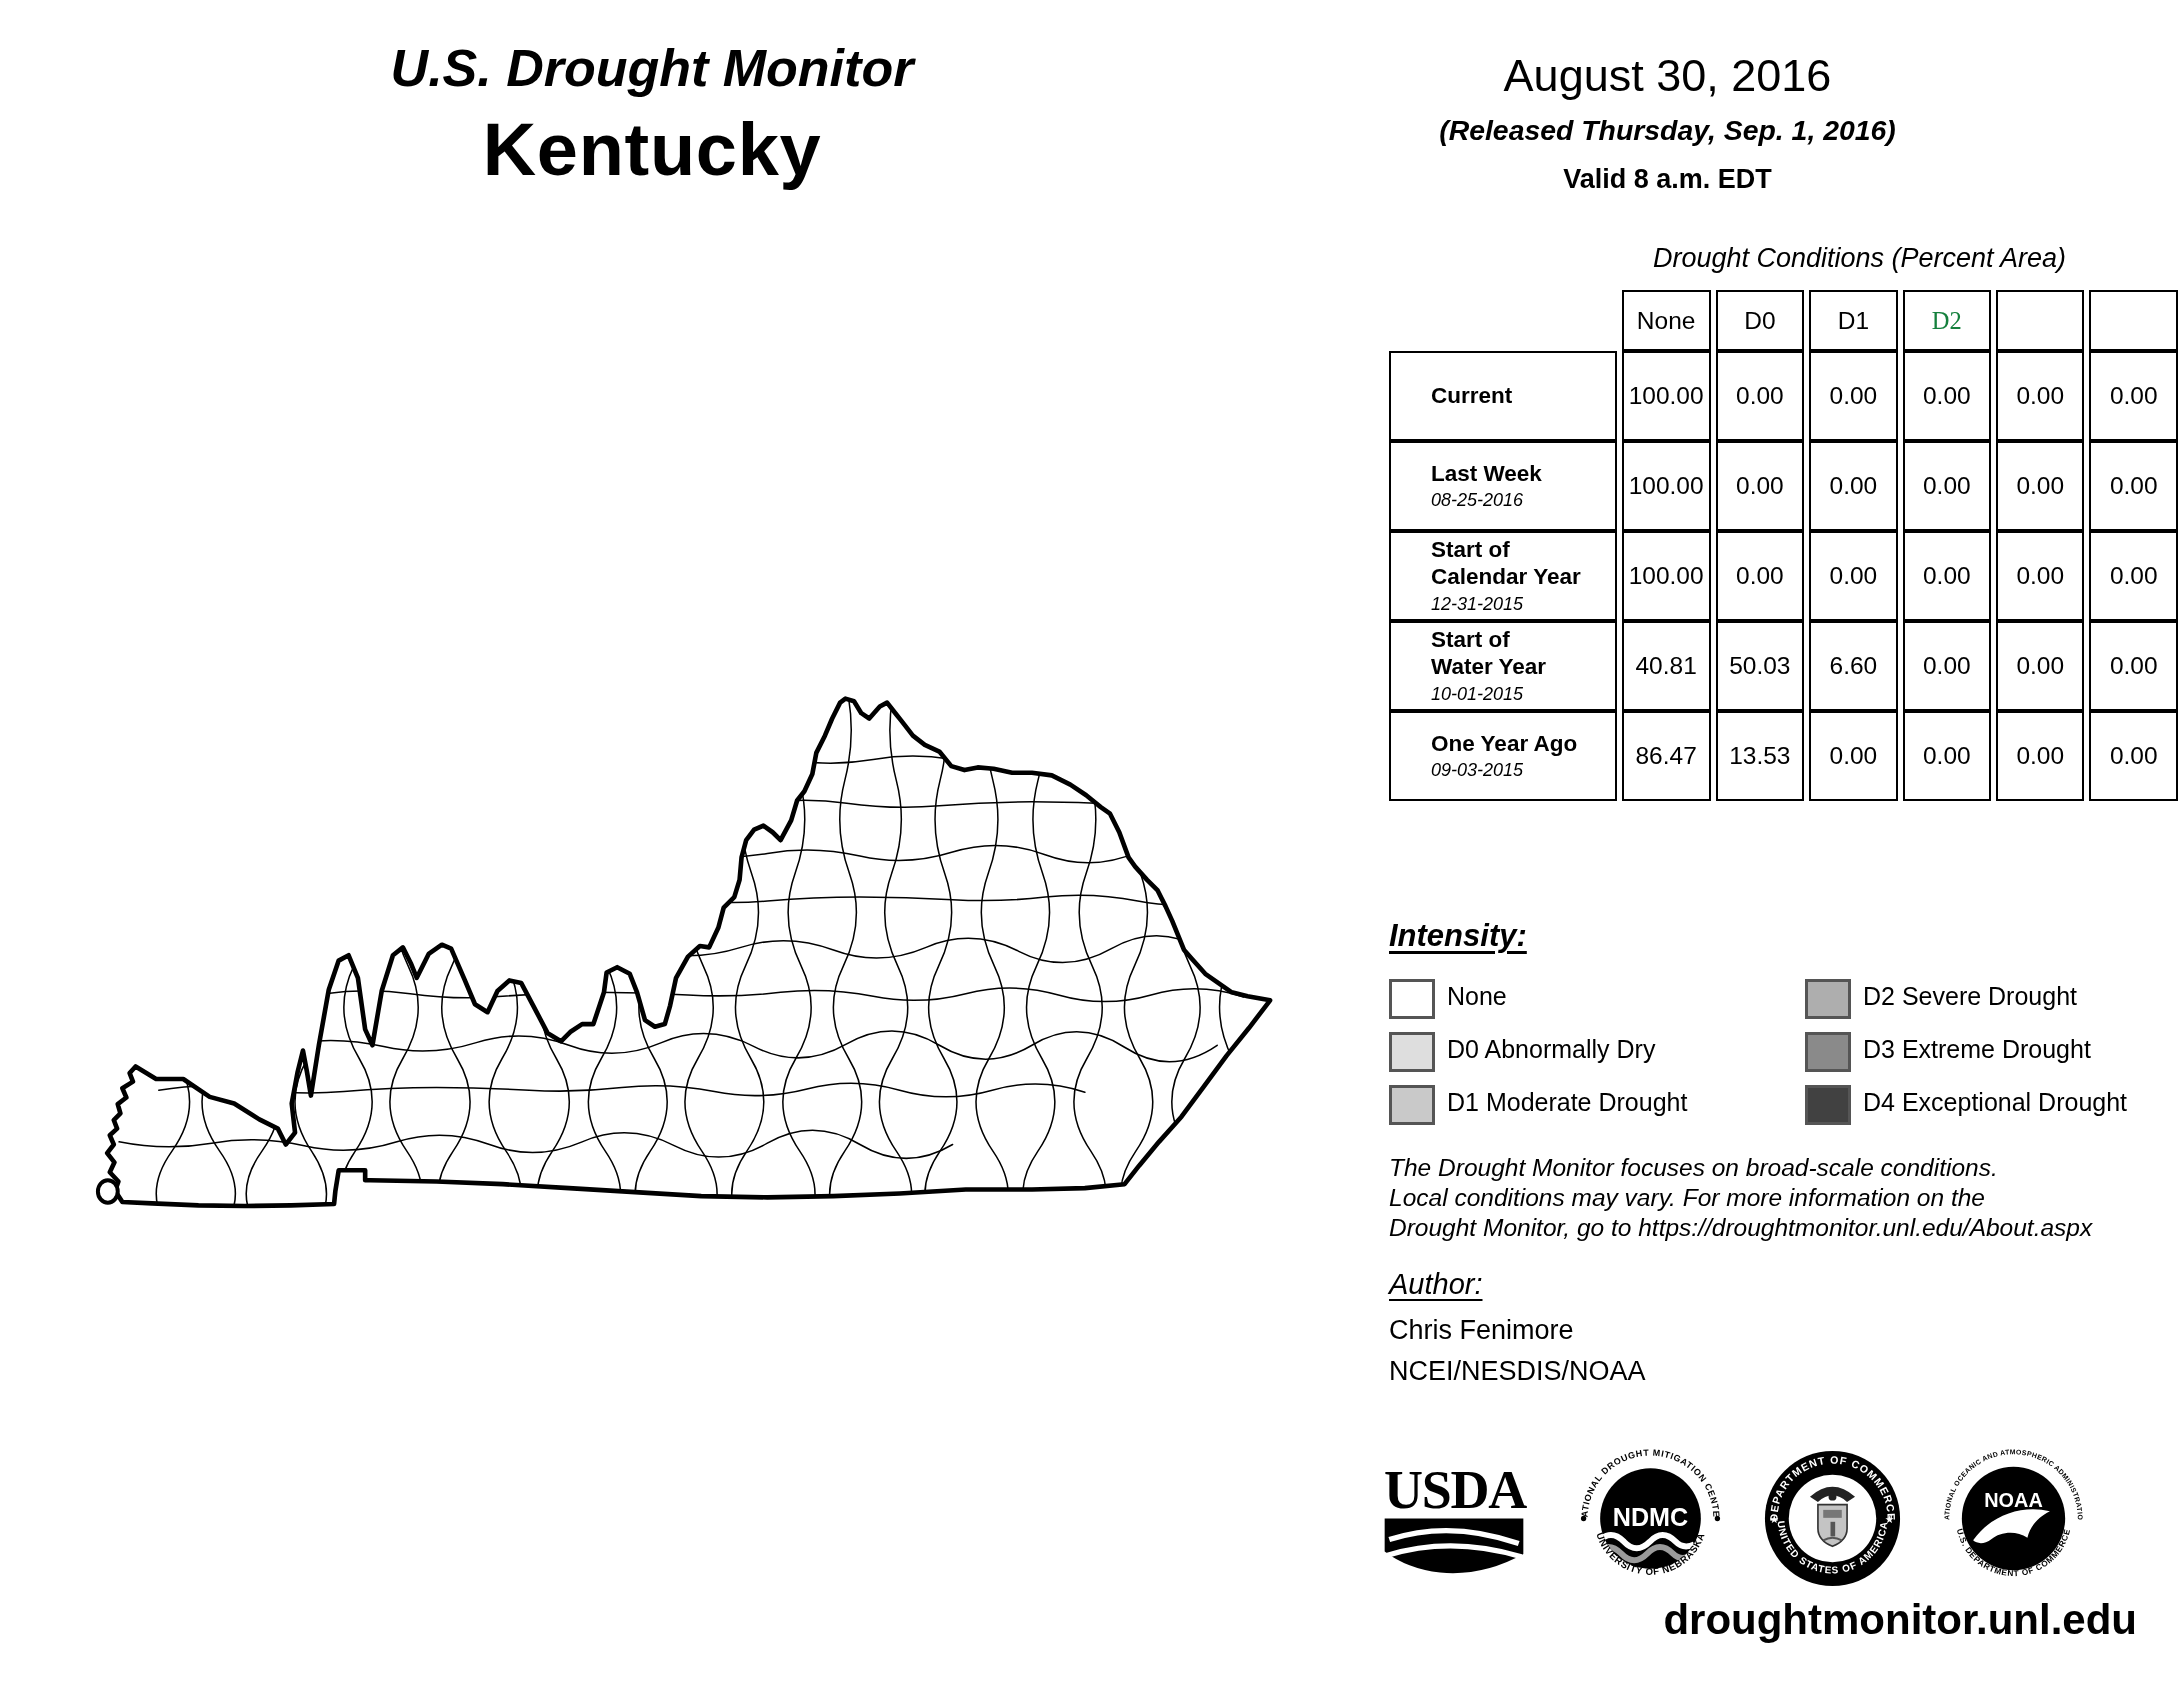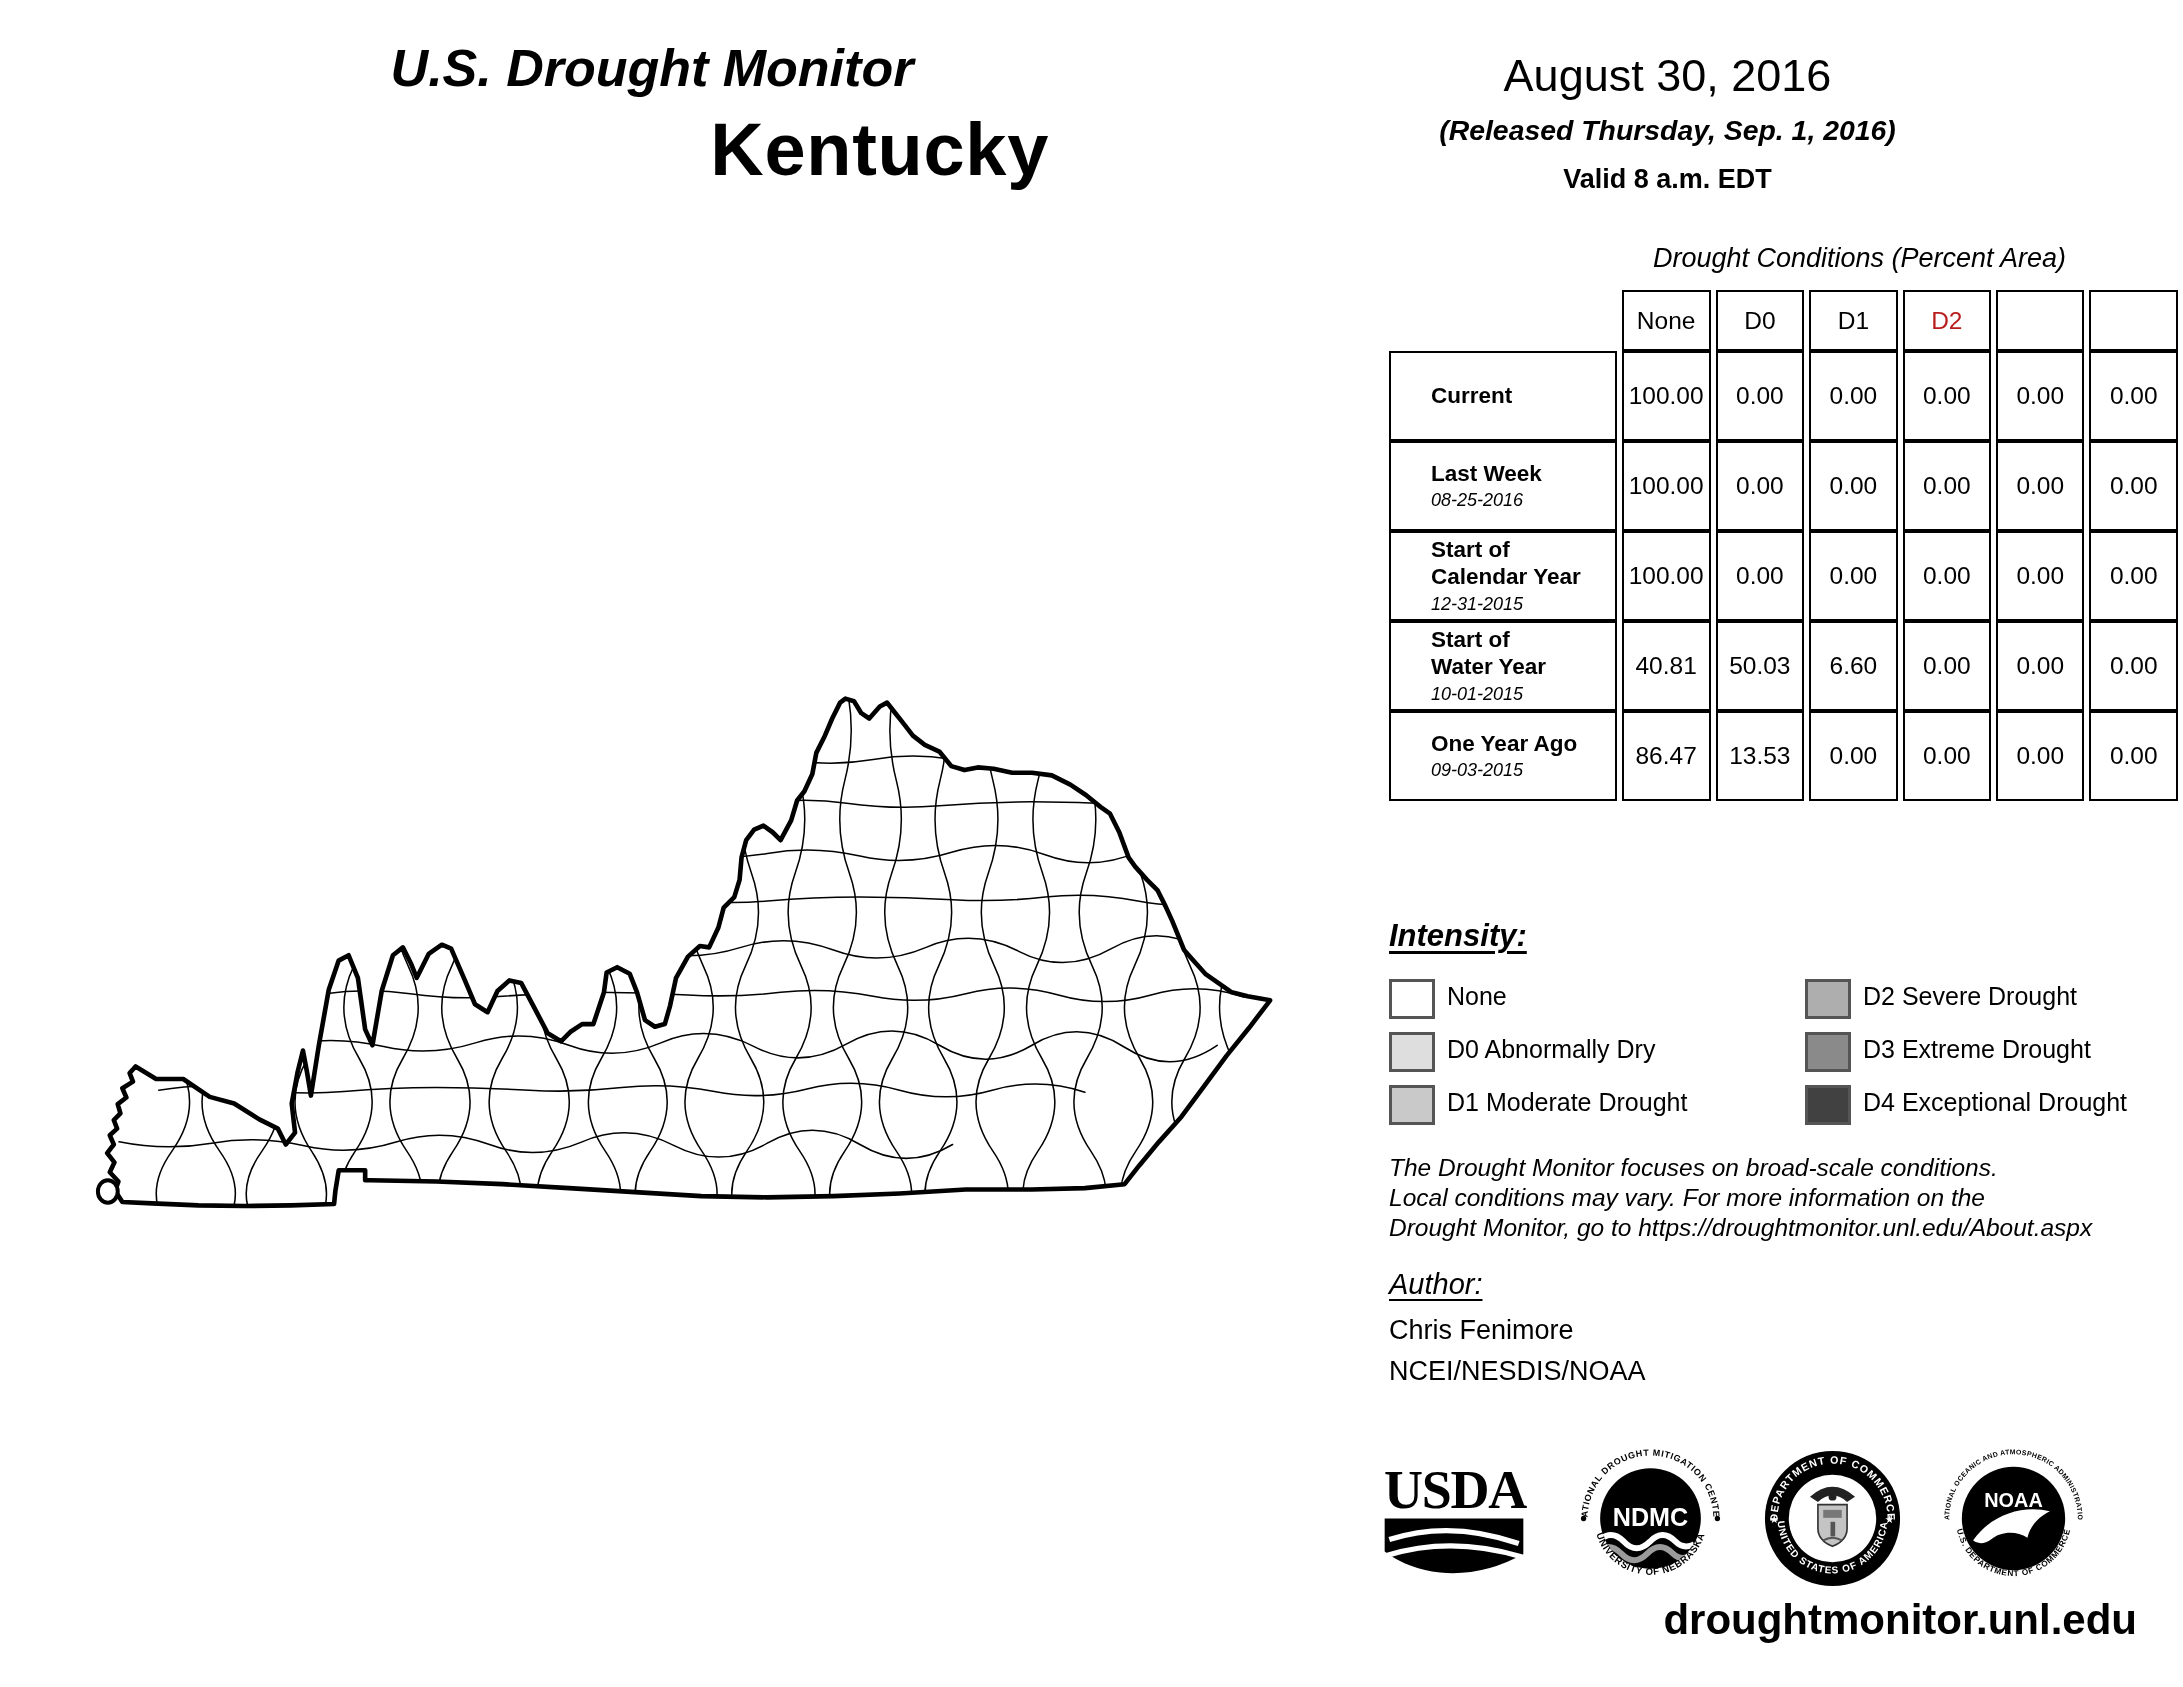--- a/index.html
+++ b/index.html
@@ -3,21 +3,21 @@
 <meta charset="utf-8">
 <style>
   html,body{margin:0;padding:0;background:#fff;}
   .canvas{position:relative;width:2183px;height:1687px;background:#ffffff;overflow:hidden;
           font-family:"Liberation Sans",sans-serif;color:#000;}
   .abs{position:absolute;}
 
   
   .title1{left:255px;top:38px;width:794px;text-align:center;
           font-size:52px;font-weight:700;font-style:italic;}
-  .title2{left:255px;top:107px;width:794px;text-align:right;
+  .title2{left:255px;top:107px;width:794px;text-align:center;
           font-size:74px;font-weight:700;letter-spacing:0.7px;}
   .hdate{left:1403px;top:50px;width:529px;text-align:center;font-size:45px;font-weight:400;}
   .hreleased{left:1403px;top:114px;width:529px;text-align:center;
              font-size:28.4px;font-weight:700;font-style:italic;}
   .hvalid{left:1403px;top:164px;width:529px;text-align:center;font-size:27px;font-weight:700;}
 
   
   .tabletitle{left:1588px;top:243px;width:543px;text-align:center;
               font-size:27px;font-style:italic;}
   table.dm{position:absolute;left:1384px;top:290px;border-collapse:separate;border-spacing:5.3px 0;}
@@ -26,21 +26,21 @@
   table.dm thead th{width:85px;height:57px;font-size:24.5px;font-weight:400;
                     text-align:center;vertical-align:middle;}
   table.dm tbody tr{height:90px;}
   table.dm th.rl{width:185px;text-align:left;vertical-align:middle;padding-left:40px;}
   table.dm th.blank{border:none;background:transparent;}
   .rlab{font-weight:700;font-size:22.5px;line-height:1.18;}
   .rdate{font-style:italic;font-size:18px;font-weight:400;margin-top:3.3px;}
   .h-none{background:#ffffff;color:#000;}
   .h-d0{background:#dedede;color:#000;margin-left:6px;}
   .h-d1{background:#c9c9c9;color:#000;}
-  .h-d2{background:#aeaeae;color:#b91c1c;}
+  .h-d2{background:#aeaeae;color:#15803d;font-family:Liberation Serif, serif;}
   .h-d3{background:#8a8a8a;color:#fff;}
   .h-d4{background:#414141;color:#fff;}
 
   
   .legtitle{left:1389px;top:918px;font-size:31px;font-style:italic;font-weight:700;
             text-decoration:underline;text-underline-offset:5.3px;}
   .leg-item{position:absolute;height:37px;}
   .leg-sw{position:absolute;left:0;top:0;width:40px;height:34px;border:3.3px solid #555;}
   .leg-lab{position:absolute;left:58px;top:2.6px;font-size:25px;white-space:nowrap;}
   .sw-none{background:#ffffff;}

